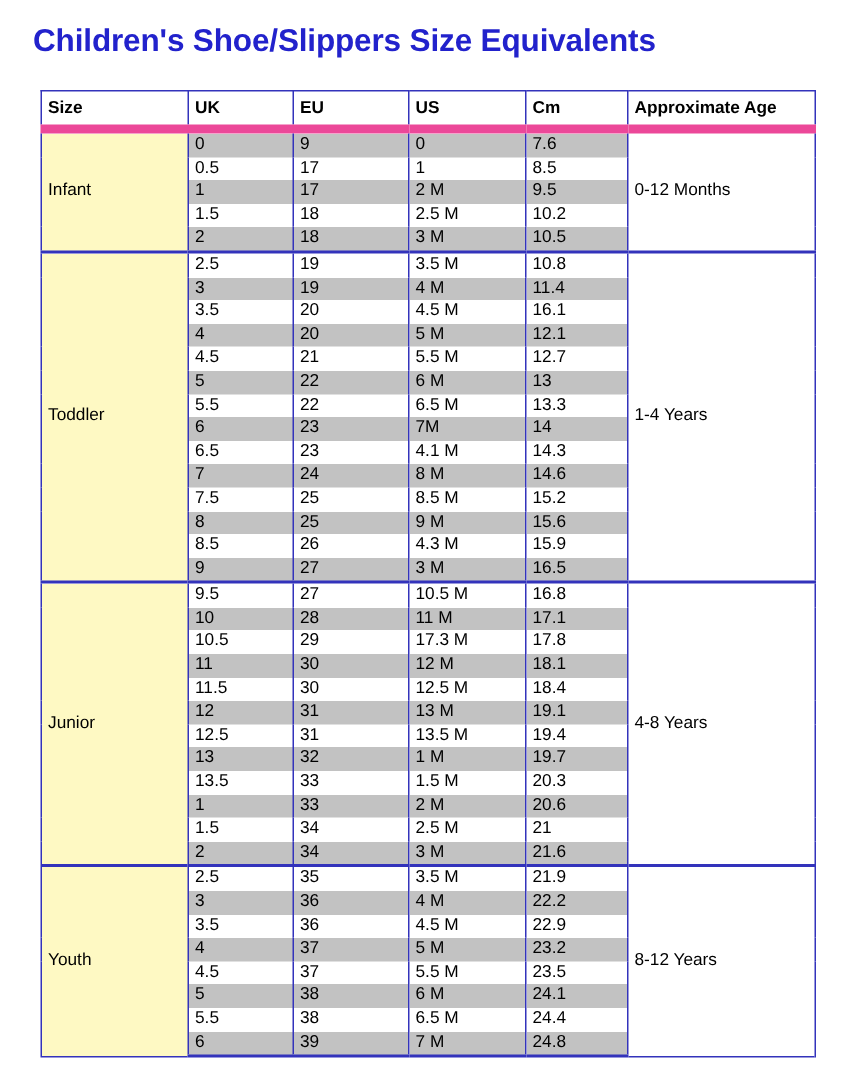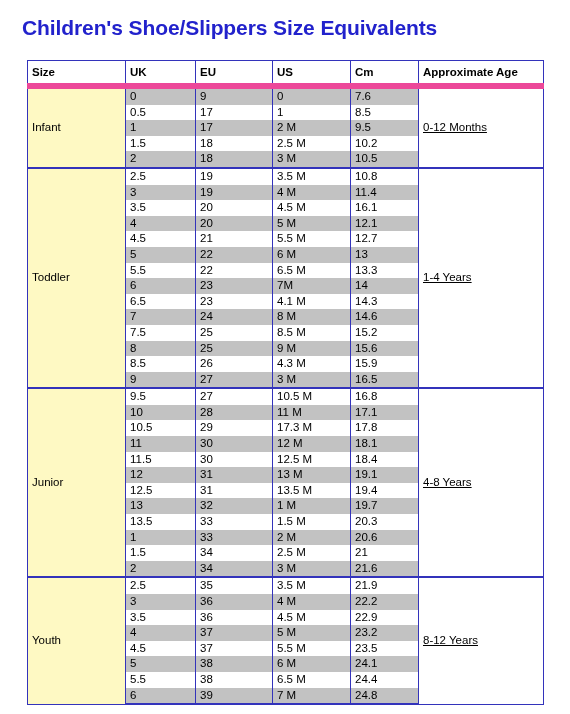--- a/index.html
+++ b/index.html
@@ -78,21 +78,20 @@
   td.group-cell {
     vertical-align: middle;
     background: #fef9c3;
     border-left: 1px solid #3333bb;
     border-right: 1px solid #3333bb;
   }
   td.age-cell {
     background: #ffffff;
     border-left: 1px solid #3333bb;
     border-right: 1px solid #3333bb;
-    text-decoration: underline;
   }
   td.age-bottom { vertical-align: bottom; padding-bottom: 1px; }
   td.age-middle { vertical-align: middle; border-radius: 15px; }
 
   tr.section-start > td { border-top: 2px solid #3333bb; }
   tr.section-end > td   { border-bottom: 2px solid #3333bb; }
 </style>
 </head>
 <body>
 

